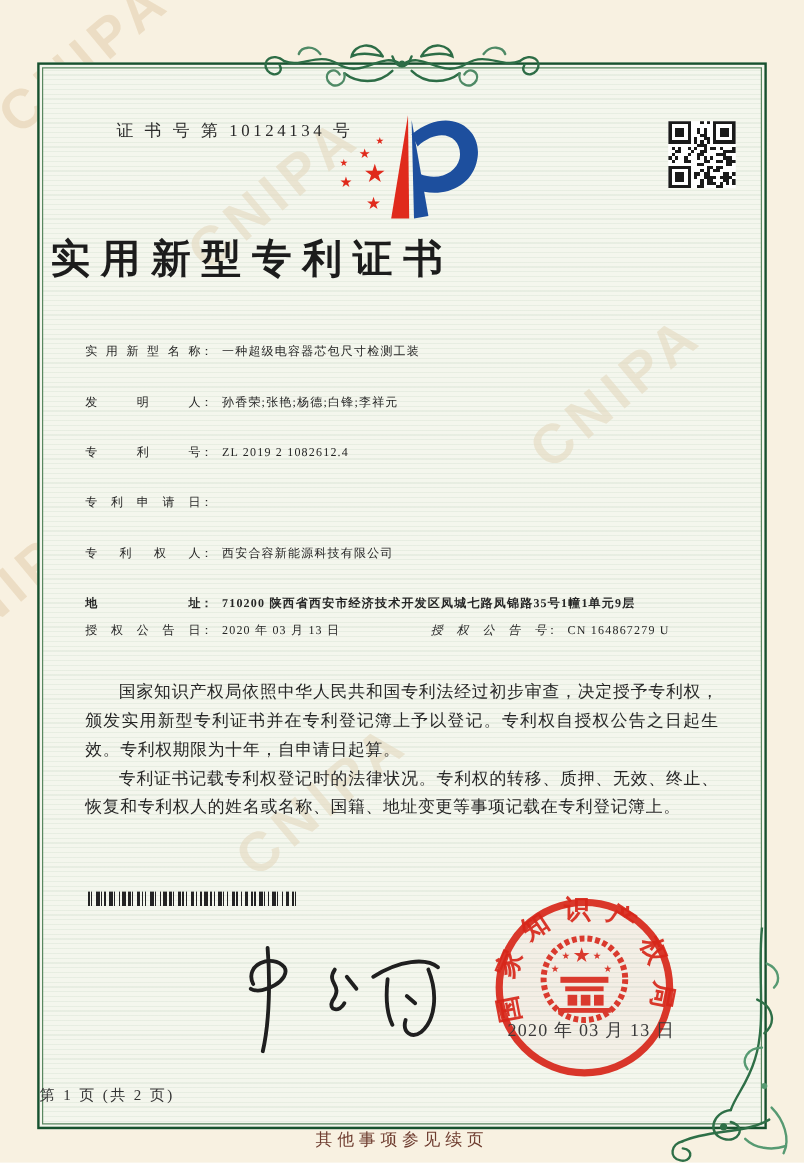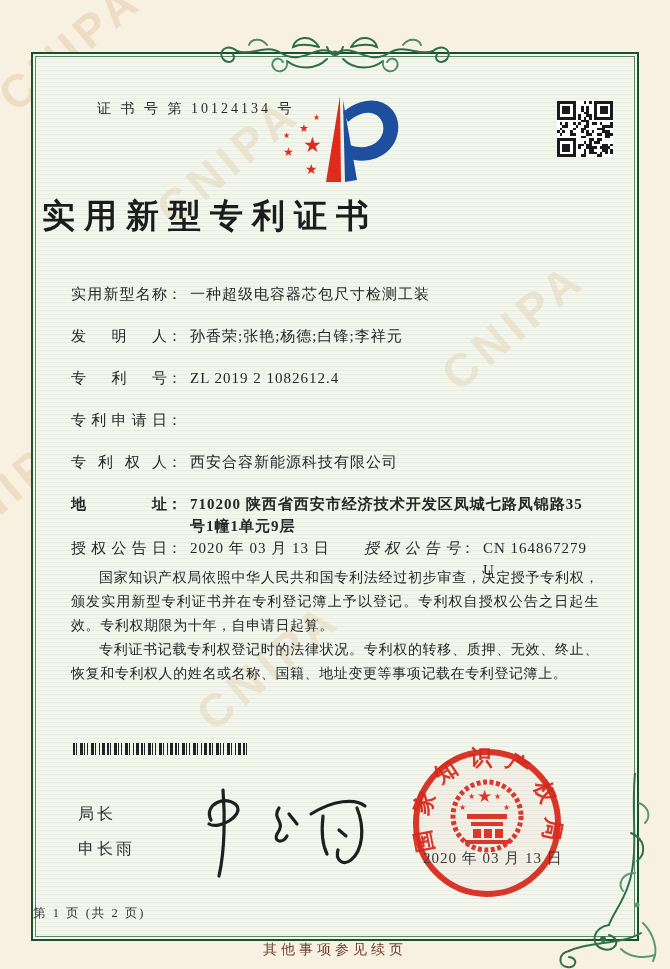--- a/index.html
+++ b/index.html
@@ -24,21 +24,21 @@
     border:2px solid #17512e;
     box-shadow: inset 0 0 0 2px #f4f6ed, inset 0 0 0 3px #598760;
   }
   .cert-no{ position:absolute; left:64px; top:46px; font-size:14px; letter-spacing:3px; color:#2a2a2a;}
   .logo{ position:absolute; left:250px; top:38px; }
   .qr{ position:absolute; left:524px; top:47px; width:56px; height:56px; background:#fdfdfb; }
   .title{
     position:absolute; left:0; right:0; top:140px; text-align:left;
     font-size:33px; font-weight:bold; letter-spacing:9px; padding-left:9px; color:#1c1c1c;
   }
-  .fields{ position:absolute; left:38px; right:49px; top:229px; font-size:15px; }
+  .fields{ position:absolute; left:38px; right:49px; top:229px; font-size:10px; }
   .frow{ display:flex; line-height:22px; margin-bottom:20px; }
   .frow.addr{ margin-bottom:0;font-weight:bold; }
   .flabel{ width:96px; flex:none; text-align:justify; text-align-last:justify; }
   .fcolon{ flex:none; margin-right:8px; }
   .fval{ flex:1; letter-spacing:1px; }
   .fval.fixed{ flex:none; width:162px; }
   .flabel2{ width:96px; flex:none; text-align:justify; text-align-last:justify; margin-left:12px;font-style:italic; }
   .paras{ position:absolute; left:38px; right:38px; top:512px; font-size:14px; line-height:24px;
           text-align:justify; letter-spacing:.6px; }
   .paras p{ margin:0; text-indent:2em;font-family:Liberation Serif, serif; }
@@ -302,24 +302,20 @@
       </div>
     </div>
 
     <div class="paras">
       <p>国家知识产权局依照中华人民共和国专利法经过初步审查，决定授予专利权，颁发实用新型专利证书并在专利登记簿上予以登记。专利权自授权公告之日起生效。专利权期限为十年，自申请日起算。</p>
       <p>专利证书记载专利权登记时的法律状况。专利权的转移、质押、无效、终止、恢复和专利权人的姓名或名称、国籍、地址变更等事项记载在专利登记簿上。</p>
     </div>
 
     <div class="barcode"></div>
 
-    <div class="signer">
-      <div>局长</div>
-      <div>申长雨</div>
-    </div>
 
     <svg class="sig" width="185" height="92" viewBox="0 0 185 92">
       <g stroke="#1f1f1f" stroke-width="3.2" fill="none" stroke-linecap="round" stroke-linejoin="round">
         <path d="M28,34 C20,18 44,8 54,20 C60,30 36,44 26,38"></path>
         <path d="M40,4 C42,28 42,64 36,90"></path>
         <path d="M96,22 C88,34 104,34 94,48 C90,56 100,58 104,50"></path>
         <path d="M106,28 l8,10"></path>
         <path d="M128,28 C150,14 172,12 182,20"></path>
         <path d="M140,30 C138,48 140,60 144,68"></path>
         <path d="M174,22 C182,42 180,64 168,74 C160,80 152,74 155,64"></path>

